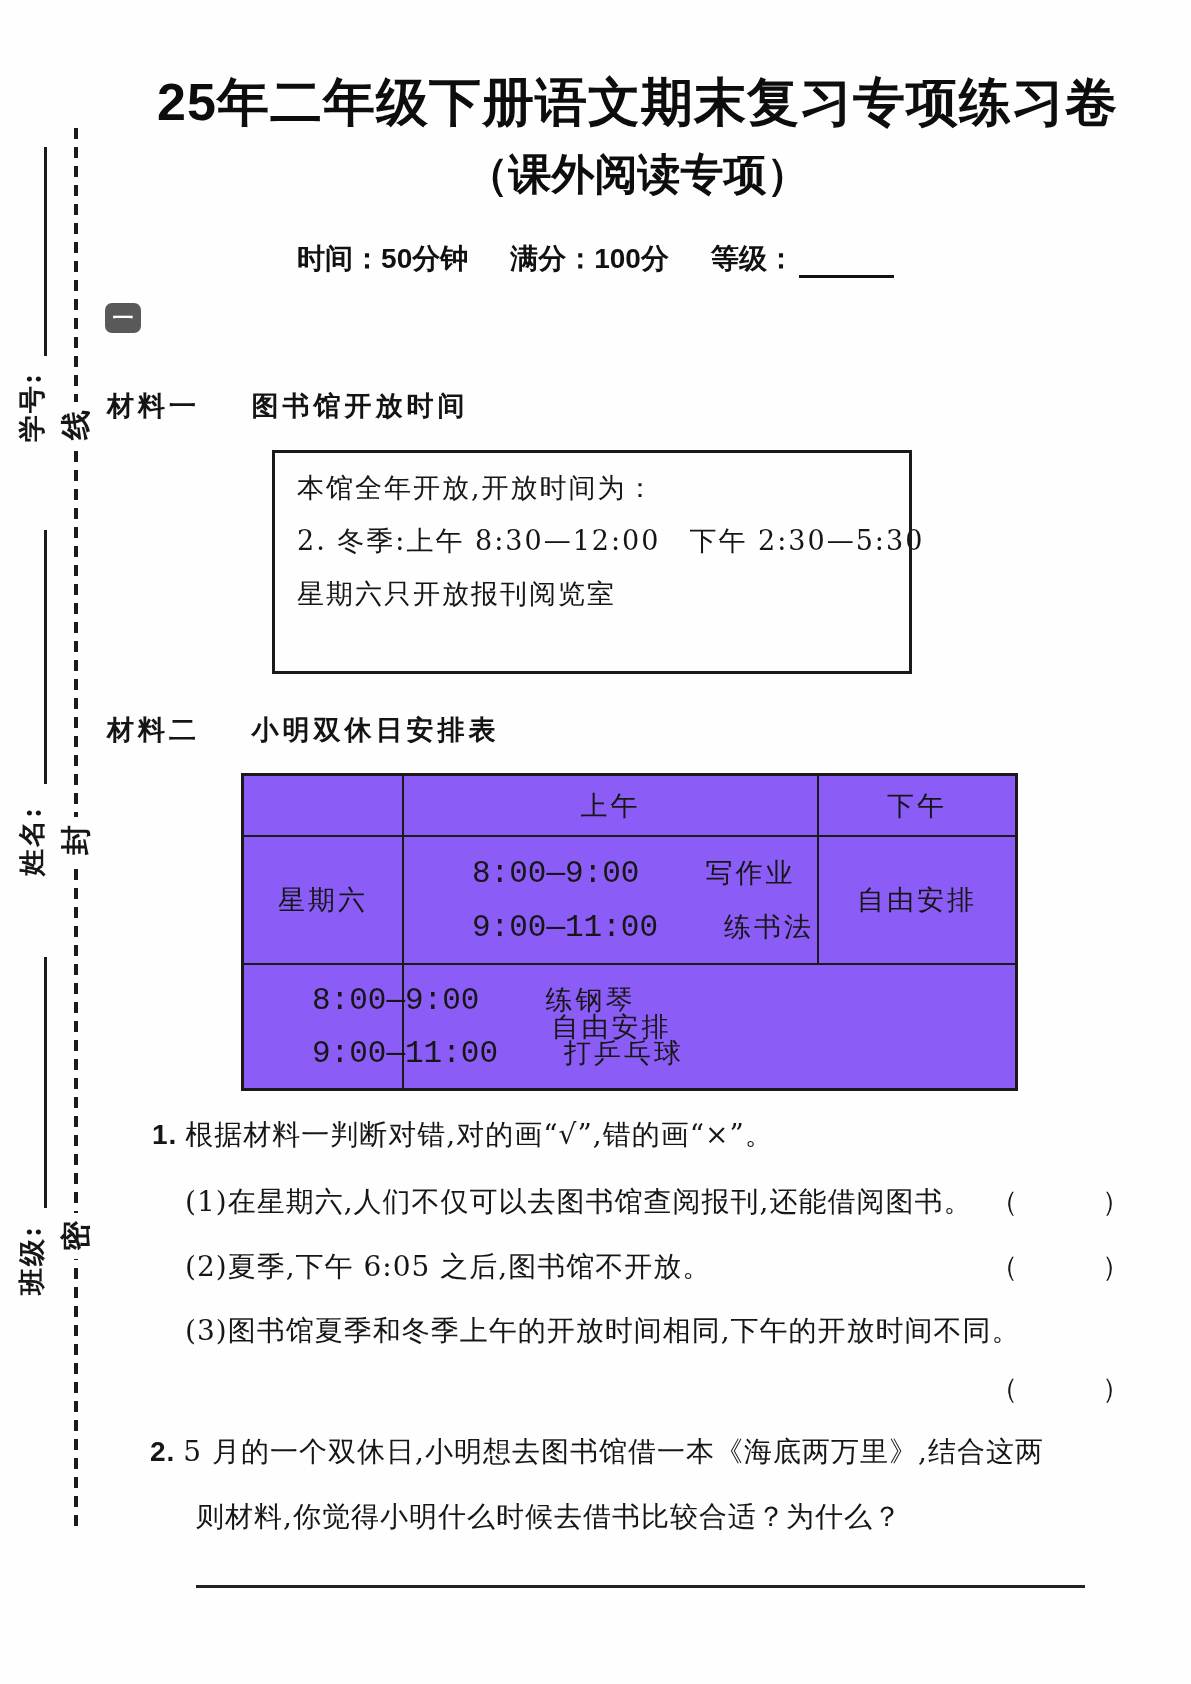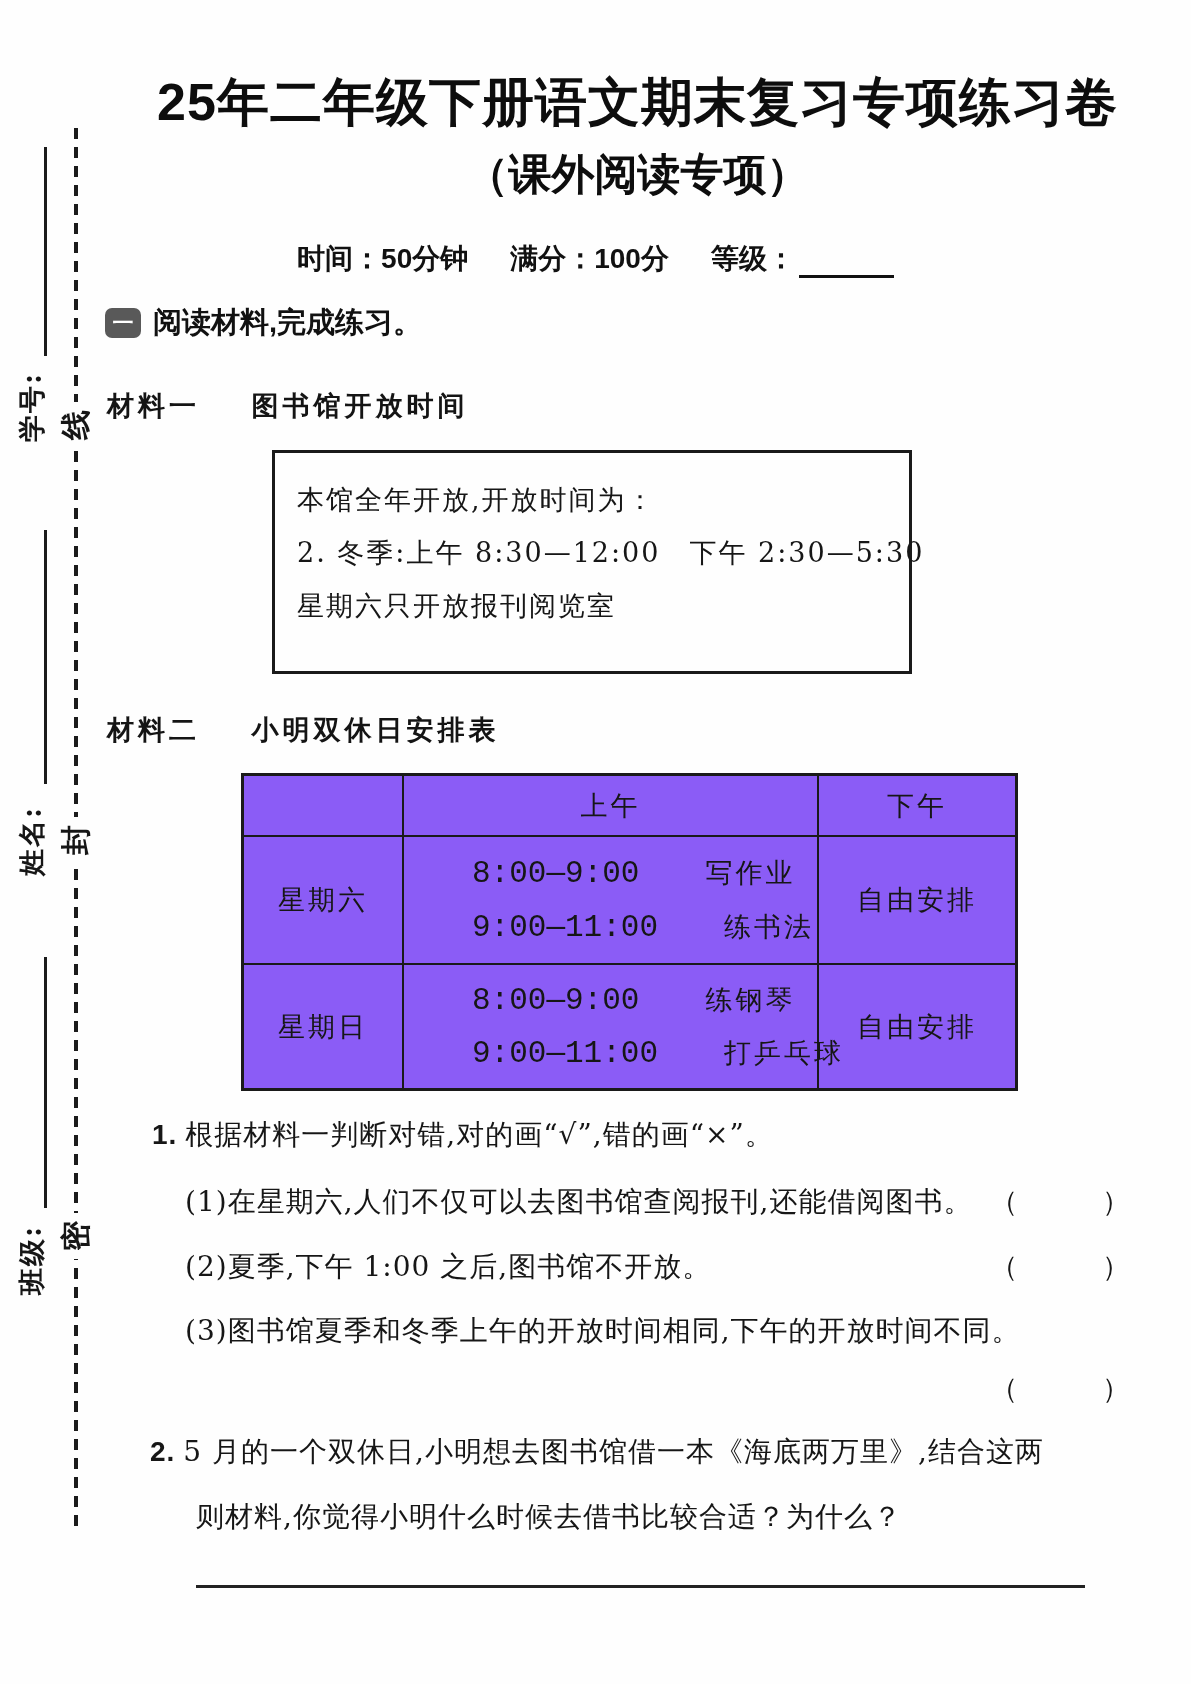--- a/index.html
+++ b/index.html
@@ -62,21 +62,21 @@
   
   .mat-row{font-size:27px;font-weight:600;letter-spacing:4px;color:#141414;}
   .mat-row .sub{margin-left:38px;}
   .mat1{left:107px;top:388px;}
   .mat2{left:107px;top:712px;}
 
   
   .open-box{
     left:272px;top:450px;width:640px;height:224px;
     border:3px solid #1a1a1a;box-sizing:border-box;
-    padding:20px 0 0 22px;
+    padding:8px 0 0 22px;
   }
   .open-box .line{height:53px;line-height:53px;font-size:27px;letter-spacing:2px;white-space:nowrap;}
 
   
   .sched-table{
     left:241px;top:773px;border:3px solid #1a1a1a;background:#8b5cf6;
     display:grid;grid-template-columns:160px 415px 196px;grid-template-rows:61px 128px 123px;
   }
   .cell{border-right:2px solid #1a1a1a;border-bottom:2px solid #1a1a1a;box-sizing:border-box;
         display:flex;align-items:center;justify-content:center;font-size:27px;letter-spacing:3px;}
@@ -127,21 +127,20 @@
   <span>时间：50分钟</span>
   <span>满分：100分</span>
   <span class="grade">
     <span>等级：</span>
     <span class="blank"></span>
   </span>
 </div>
 
 <div class="abs section-row">
   <span class="badge">一</span>
-  <span class="section-title">阅读材料,完成练习。</span>
 </div>
 
 <div class="abs mat-row mat1">
   <span>材料一</span>
   <span class="sub">图书馆开放时间</span>
 </div>
 
 <div class="abs open-box">
   <div class="line">本馆全年开放,开放时间为：</div>
   <div class="line">2. 冬季:上午 8:30—12:00　下午 2:30—5:30</div>
@@ -165,21 +164,20 @@
       <span class="time">8:00—9:00</span>
       <span class="act">写作业</span>
     </div>
     <div class="slot">
       <span class="time">9:00—11:00</span>
       <span class="act">练书法</span>
     </div>
   </div>
   <div class="cell last-col">自由安排</div>
 
-  <div class="cell last-row">星期日</div>
   <div class="cell slots last-row">
     <div class="slot">
       <span class="time">8:00—9:00</span>
       <span class="act">练钢琴</span>
     </div>
     <div class="slot">
       <span class="time">9:00—11:00</span>
       <span class="act">打乒乓球</span>
     </div>
   </div>
@@ -189,21 +187,21 @@
 <div class="abs q-head">
   <span class="q-num">1.</span><span>根据材料一判断对错,对的画“√”,错的画“×”。</span>
 </div>
 
 <div class="abs q-item qi1">
   <span>(1)在星期六,人们不仅可以去图书馆查阅报刊,还能借阅图书。</span>
   <span class="paren">（　　　）</span>
 </div>
 
 <div class="abs q-item qi2">
-  <span>(2)夏季,下午 1:00 之后,图书馆不开放。</span>
+  <span>(2)夏季,下午 6:05 之后,图书馆不开放。</span>
   <span class="paren">（　　　）</span>
 </div>
 
 <div class="abs q-item qi3">
   <span>(3)图书馆夏季和冬季上午的开放时间相同,下午的开放时间不同。</span>
 </div>
 <div class="abs paren-line">
   <span class="paren">（　　　）</span>
 </div>
 

